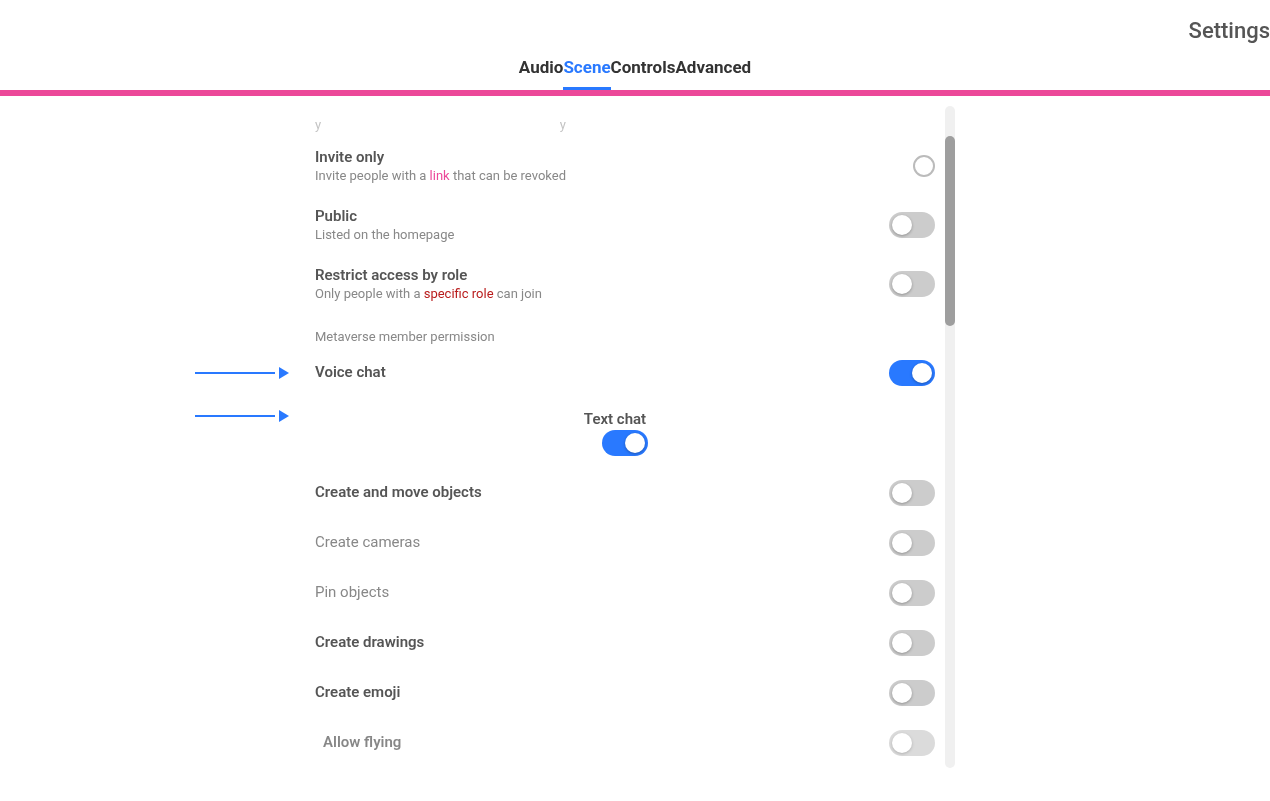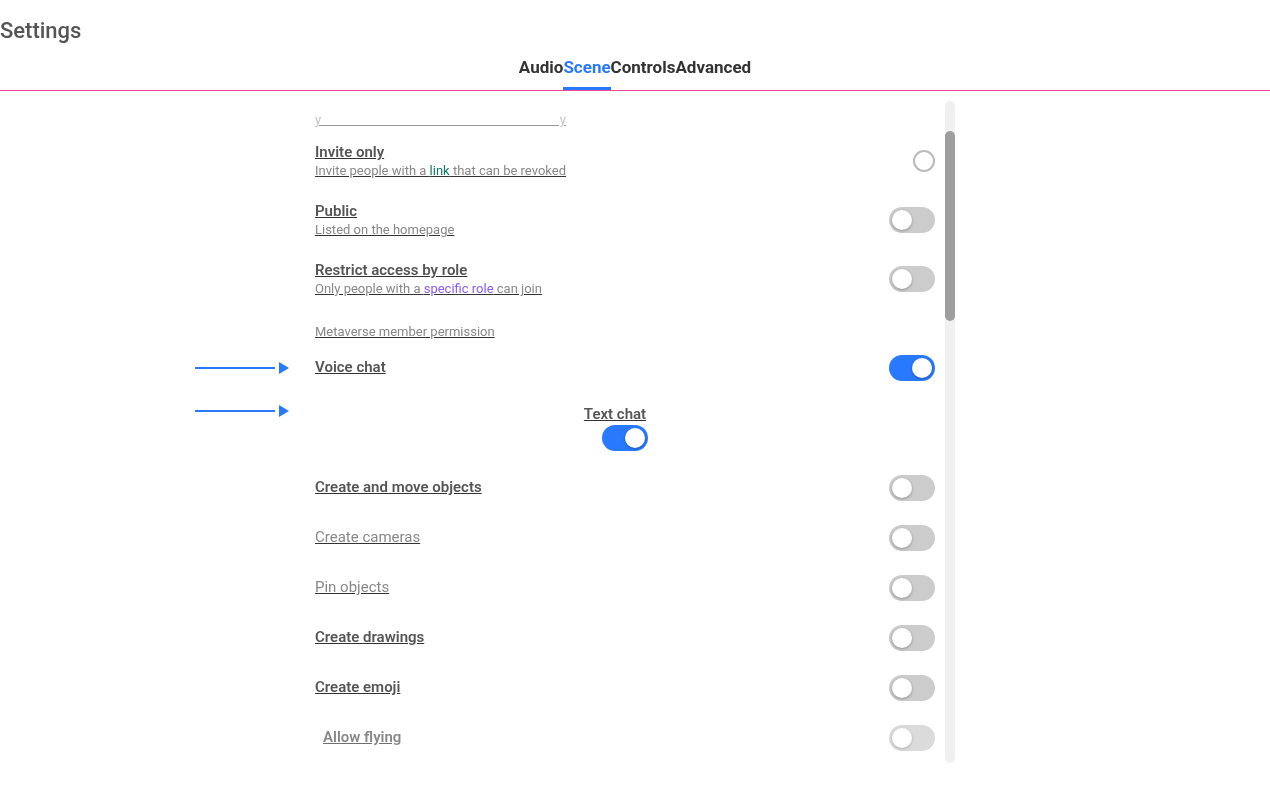--- a/index.html
+++ b/index.html
@@ -5,23 +5,23 @@
     * { box-sizing: border-box; margin: 0; padding: 0; }
     body {
       font-family: -apple-system, BlinkMacSystemFont, 'Segoe UI', Roboto, sans-serif;
       background: #fff;
       color: #333;
       width: 1270px;
       min-height: 801px;
     }
 
     .page-header {
-      text-align: left;
+      text-align: right;
       padding: 18px 0 0;
-      border-bottom: 1px solid #ec4899;
+      border-bottom: 6px solid #ec4899;
     }
     .page-title {
       font-size: 22px;
       font-weight: 500;
       color: #555;
       margin-bottom: 14px;
     }
     .tabs {
       display: flex;
       justify-content: center;
@@ -42,21 +42,20 @@
 
     .main-content {
       display: flex;
       justify-content: center;
       padding-top: 10px;
     }
 
     .settings-panel {
       width: 620px;
       position: relative;
-      text-decoration: underline;
     }
 
     .setting-row {
       display: flex;
       align-items: center;
       justify-content: space-between;
       padding: 12px 0;
       position: relative;
     }
 
@@ -74,25 +73,25 @@
     .setting-label.light {
       font-weight: 400;
       color: #888;
     }
 
     .setting-description {
       font-size: 13px;
       color: #888;
     }
     .setting-description a, .setting-description .link {
-      color: #0f766e;
+      color: #ec4899;
       text-decoration: none;
     }
     .setting-description .link-red {
-      color: #8b5cf6;
+      color: #b91c1c;
       text-decoration: none;
     }
 
     .section-header {
       font-size: 13px;
       color: #888;
       font-weight: 400;
       padding: 16px 0 4px;
     }
 

